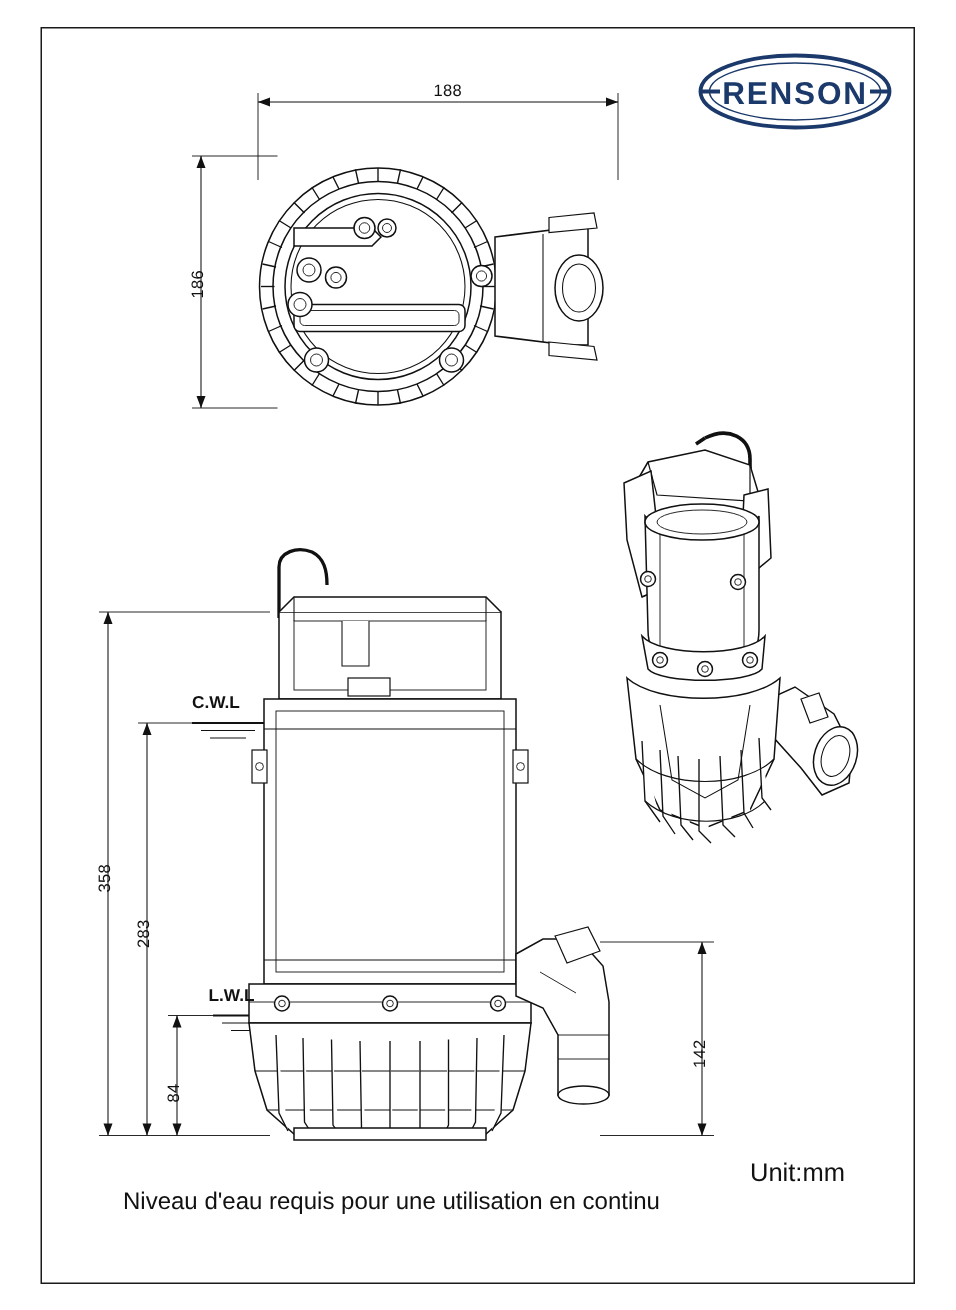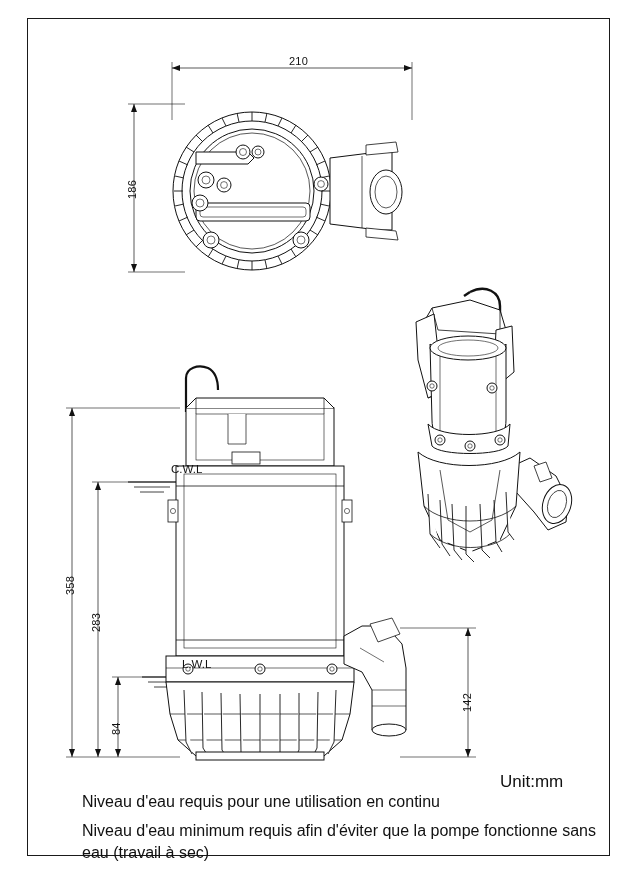--- a/index.html
+++ b/index.html
@@ -52,24 +52,23 @@
     letter-spacing: 0.2px;
     white-space: nowrap;
   }
   .dim.vert {
     transform-origin: 0 0;
     transform: rotate(-90deg);
   }
   .label {
     position: absolute;
     font-size: 11.5px;
-    font-weight: normal;
+    font-weight: bold;
     color: #111;
     white-space: nowrap;
-    margin-left: 43px;
   }
   .unit {
     position: absolute;
     left: 500px;
     top: 772px;
     font-size: 17px;
     font-weight: normal;
     color: #111;
   }
   .note {
@@ -82,20 +81,29 @@
   .note1 { left: 82px; top: 791px; }
   .note2 { left: 82px; top: 820px; }
 </style>
 </head>
 <body>
 
 <div id="sheet">
 
   <div class="frame"></div>
 
+  <div class="logo">
+    <svg width="132" height="56" viewBox="0 0 132 56">
+      <ellipse cx="66" cy="28" rx="63" ry="24" fill="none" stroke="#1b3a6b" stroke-width="2.6"></ellipse>
+      <ellipse cx="66" cy="28" rx="57" ry="19" fill="none" stroke="#1b3a6b" stroke-width="1"></ellipse>
+      <text x="66" y="36" text-anchor="middle" font-family="Liberation Sans, sans-serif" font-size="21" font-weight="bold" fill="#1b3a6b" letter-spacing="1.2">RENSON</text>
+      <line x1="3" y1="28" x2="16" y2="28" stroke="#1b3a6b" stroke-width="2.6"></line>
+      <line x1="116" y1="28" x2="129" y2="28" stroke="#1b3a6b" stroke-width="2.6"></line>
+    </svg>
+  </div>
 
   <svg class="layer">
     <g stroke="#111" fill="none" stroke-width="0.9">
 
       <line x1="172" y1="62" x2="172" y2="120" stroke-width="0.6"></line>
       <line x1="412" y1="62" x2="412" y2="120" stroke-width="0.6"></line>
       <line x1="172" y1="68" x2="412" y2="68" stroke-width="0.7"></line>
       <polygon points="172,68 180,65 180,71" fill="#111" stroke="none"></polygon>
       <polygon points="412,68 404,65 404,71" fill="#111" stroke="none"></polygon>
 
@@ -174,21 +182,21 @@
       <path d="M330 158 L378 152 L392 152 L392 230 L378 230 L330 224 Z" fill="#ffffff"></path>
       <ellipse cx="386" cy="192" rx="16" ry="22" fill="#ffffff"></ellipse>
       <ellipse cx="386" cy="192" rx="11" ry="16" fill="#ffffff" stroke-width="0.7"></ellipse>
       <line x1="362" y1="156" x2="362" y2="228" stroke-width="0.7"></line>
 
       <path d="M366 145 L396 142 L398 152 L366 155 Z" fill="#ffffff" stroke-width="0.8"></path>
       <path d="M366 228 L396 231 L398 240 L366 237 Z" fill="#ffffff" stroke-width="0.8"></path>
     </g>
   </svg>
 
-  <div class="dim" style="left:289px; top:55px;">210</div>
+  <div class="dim" style="left:289px; top:55px;">188</div>
   <div class="dim vert" style="left:126px; top:199px;">186</div>
 
   <svg class="layer">
     <g stroke="#111" fill="#ffffff" stroke-width="1">
 
       <path d="M470 292 C486 284 500 292 500 306 L500 336" fill="none" stroke-width="2.4"></path>
       <path d="M464 296 L470 292" fill="none" stroke-width="2.4"></path>
 
       <path d="M425 320 L432 308 L470 300 L500 310 L506 330 L500 348 L432 352 Z"></path>
       <path d="M432 308 L438 330 L500 334 L500 310" fill="none" stroke-width="0.8"></path>
@@ -336,15 +344,14 @@
   <div class="dim vert" style="left:90px; top:632px;">283</div>
   <div class="dim vert" style="left:110px; top:735px;">84</div>
   <div class="dim vert" style="left:461px; top:712px;">142</div>
 
   <div class="label" style="left:128px; top:463px;">C.W.L</div>
   <div class="label" style="left:139px; top:658px;">L.W.L</div>
 
   <div class="unit">Unit:mm</div>
 
   <div class="note note1">Niveau d'eau requis pour une utilisation en continu</div>
-  <div class="note note2">Niveau d'eau minimum requis afin d'éviter que la pompe fonctionne sans eau (travail à sec)</div>
 
 </div>
 
 </body></html>

